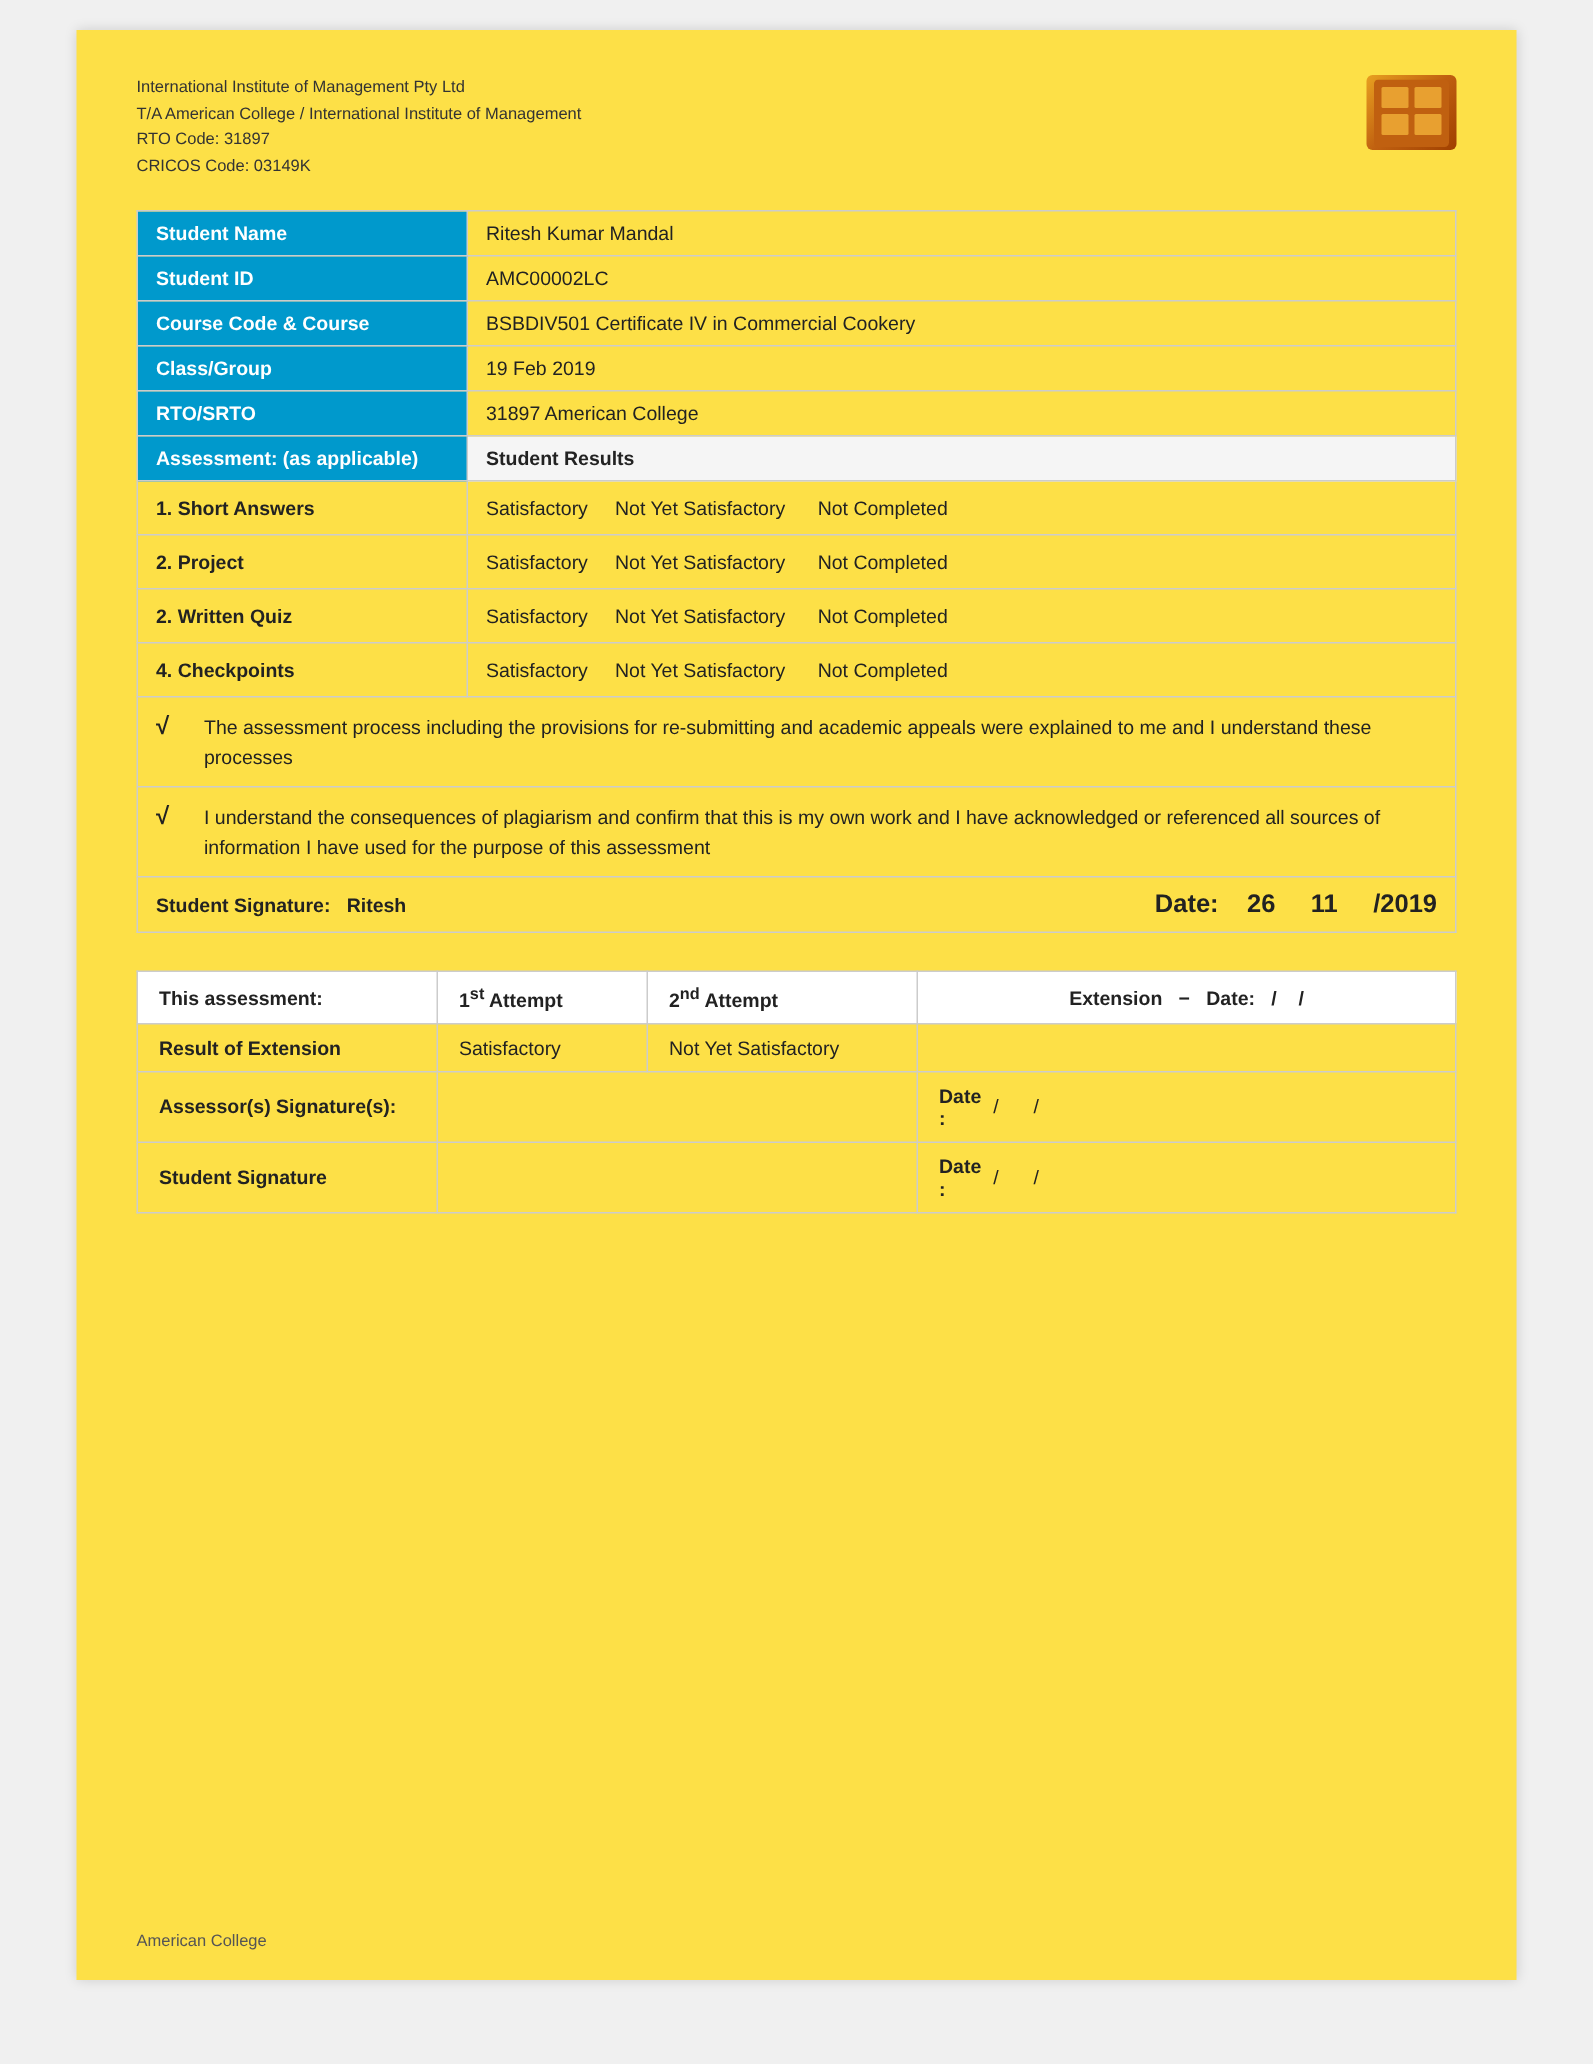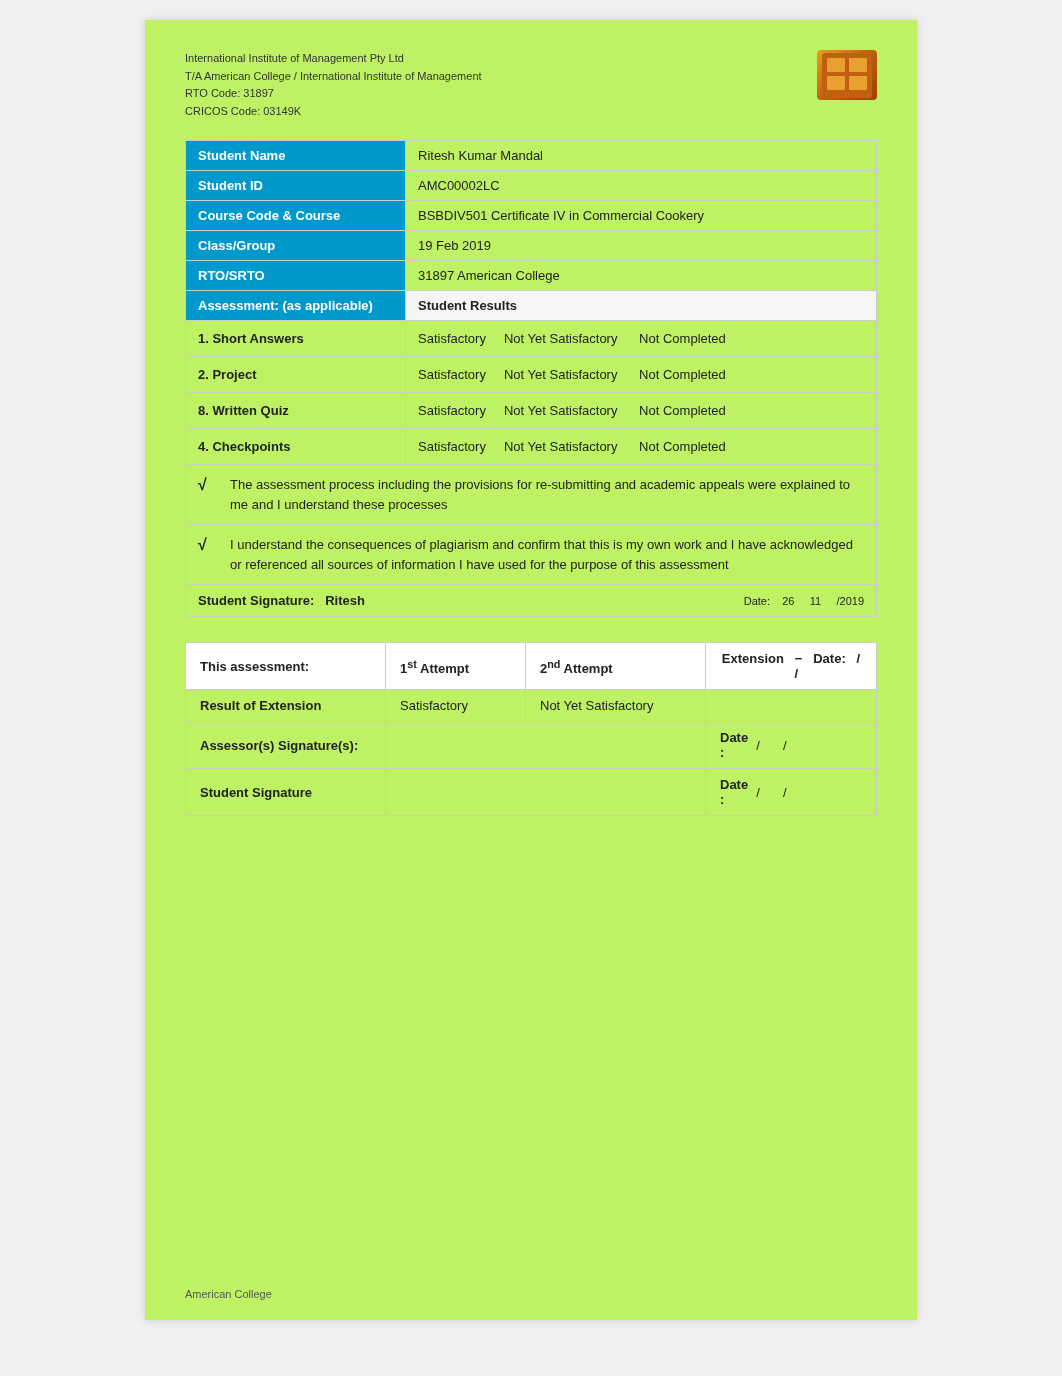--- a/index.html
+++ b/index.html
@@ -4,22 +4,22 @@
   <style>
     * { box-sizing: border-box; margin: 0; padding: 0; }
     body {
       font-family: Arial, sans-serif;
       font-size: 13px;
       background: #f0f0f0;
       padding: 20px;
       color: #222;
     }
     .page {
-      background: #bef264;
-      width: 772px;
+      background: #fde047;
+      width: 960px;
       margin: 0 auto;
       padding: 30px 40px 60px 40px;
       box-shadow: 0 0 8px rgba(0,0,0,0.15);
       min-height: 1300px;
       position: relative;
     }
 
     
     .header {
       display: flex;
@@ -128,22 +128,22 @@
       padding: 8px 12px;
       display: flex;
       align-items: center;
       justify-content: space-between;
     }
     .sig-left {
       font-weight: bold;
       font-size: 13px;
     }
     .sig-right {
-      font-size: 11px;
-      font-weight: normal;
+      font-size: 17px;
+      font-weight: bold;
     }
 
     
     .lower-table {
       width: 100%;
       border-collapse: collapse;
       margin-top: 25px;
     }
     .lower-table td {
       border: 1px solid #ccc;
@@ -241,21 +241,21 @@
       <td class="item-label">2. Project</td>
       <td>
         <span>Satisfactory</span>
         &nbsp;&nbsp;&nbsp;
         <span>Not Yet Satisfactory</span>
         &nbsp;&nbsp;&nbsp;&nbsp;
         <span>Not Completed</span>
       </td>
     </tr>
     <tr class="assessment-row">
-      <td class="item-label">8. Written Quiz</td>
+      <td class="item-label">2. Written Quiz</td>
       <td>
         <span>Satisfactory</span>
         &nbsp;&nbsp;&nbsp;
         <span>Not Yet Satisfactory</span>
         &nbsp;&nbsp;&nbsp;&nbsp;
         <span>Not Completed</span>
       </td>
     </tr>
     <tr class="assessment-row">
       <td class="item-label">4. Checkpoints</td>

